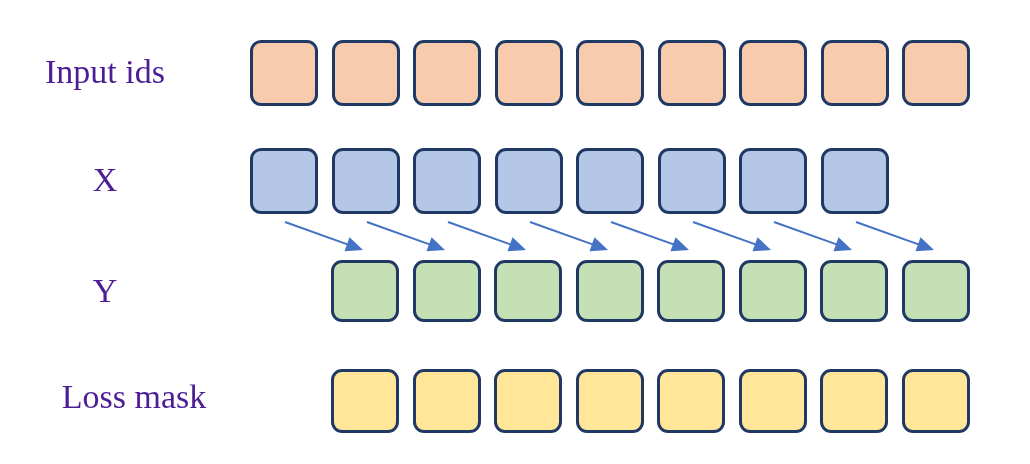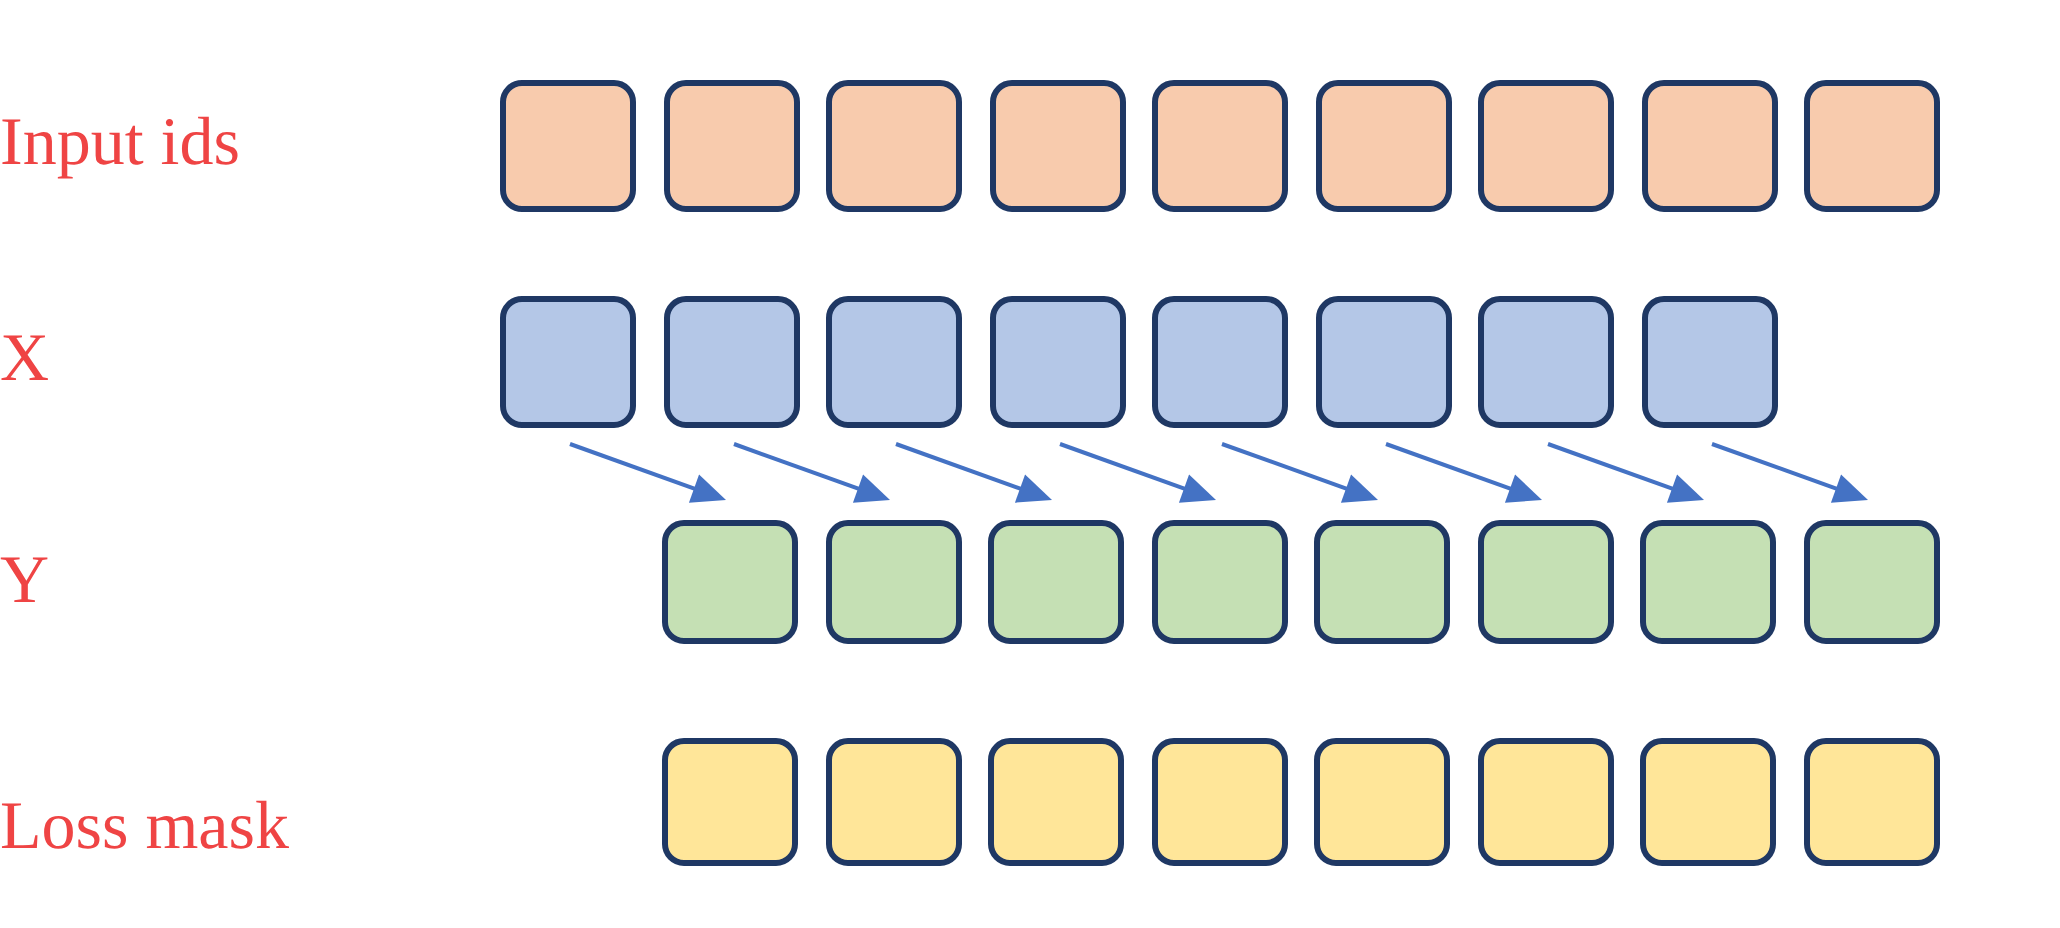--- a/index.html
+++ b/index.html
@@ -14,25 +14,25 @@
     overflow: hidden;
   }
   #diagram {
     position: relative;
     width: 1030px;
     height: 464px;
     background: #ffffff;
   }
   .row-label {
     position: absolute;
-    text-align: left;
+    text-align: center;
     font-family: "Liberation Serif", "DejaVu Serif", serif;
     font-size: 34px;
     line-height: 34px;
-    color: #ef4444;
+    color: #4c1d95;
     white-space: nowrap;
     left: 0;
     width: 210px;
   }
   .token-row {
     position: absolute;
     height: 0;
   }
   .token-box {
     position: absolute;
@@ -50,21 +50,21 @@
   }
 </style>
 </head>
 <body>
 
 <div id="diagram">
 
   <div class="row-label" style="top: 55px;">Input ids</div>
   <div class="row-label" style="top: 163px;">X</div>
   <div class="row-label" style="top: 274px;">Y</div>
-  <div class="row-label" style="top: 397px;">Loss mask</div>
+  <div class="row-label" style="top: 380px; margin-left: 29px;">Loss mask</div>
 
   <div class="token-row" id="row-input-ids">
       <div class="token-box" style="left: 250px; top: 40px; width: 68px; height: 66px; background: rgb(248, 203, 173); border-color: rgb(31, 56, 100); border-width: 3px; border-radius: 11px;"></div>
       <div class="token-box" style="left: 331.5px; top: 40px; width: 68px; height: 66px; background: rgb(248, 203, 173); border-color: rgb(31, 56, 100); border-width: 3px; border-radius: 11px;"></div>
       <div class="token-box" style="left: 413px; top: 40px; width: 68px; height: 66px; background: rgb(248, 203, 173); border-color: rgb(31, 56, 100); border-width: 3px; border-radius: 11px;"></div>
       <div class="token-box" style="left: 494.5px; top: 40px; width: 68px; height: 66px; background: rgb(248, 203, 173); border-color: rgb(31, 56, 100); border-width: 3px; border-radius: 11px;"></div>
       <div class="token-box" style="left: 576px; top: 40px; width: 68px; height: 66px; background: rgb(248, 203, 173); border-color: rgb(31, 56, 100); border-width: 3px; border-radius: 11px;"></div>
       <div class="token-box" style="left: 657.5px; top: 40px; width: 68px; height: 66px; background: rgb(248, 203, 173); border-color: rgb(31, 56, 100); border-width: 3px; border-radius: 11px;"></div>
       <div class="token-box" style="left: 739px; top: 40px; width: 68px; height: 66px; background: rgb(248, 203, 173); border-color: rgb(31, 56, 100); border-width: 3px; border-radius: 11px;"></div>
       <div class="token-box" style="left: 820.5px; top: 40px; width: 68px; height: 66px; background: rgb(248, 203, 173); border-color: rgb(31, 56, 100); border-width: 3px; border-radius: 11px;"></div>

